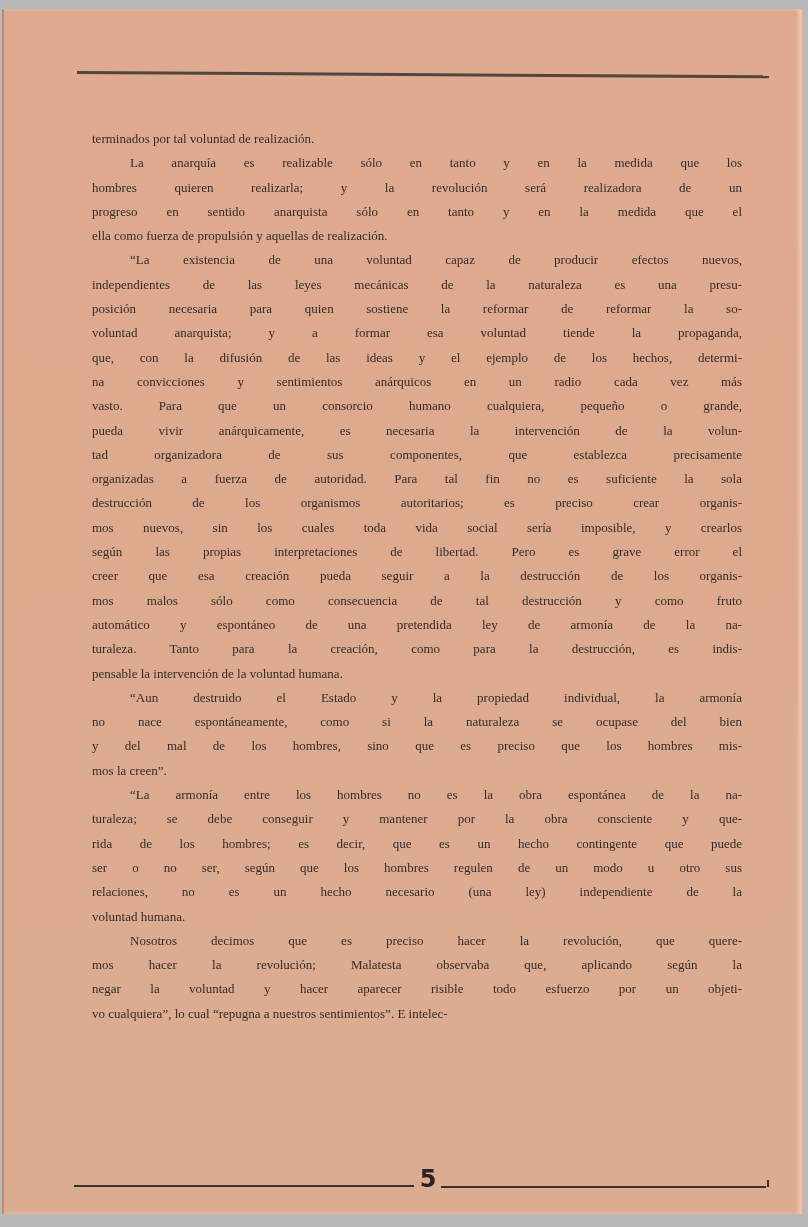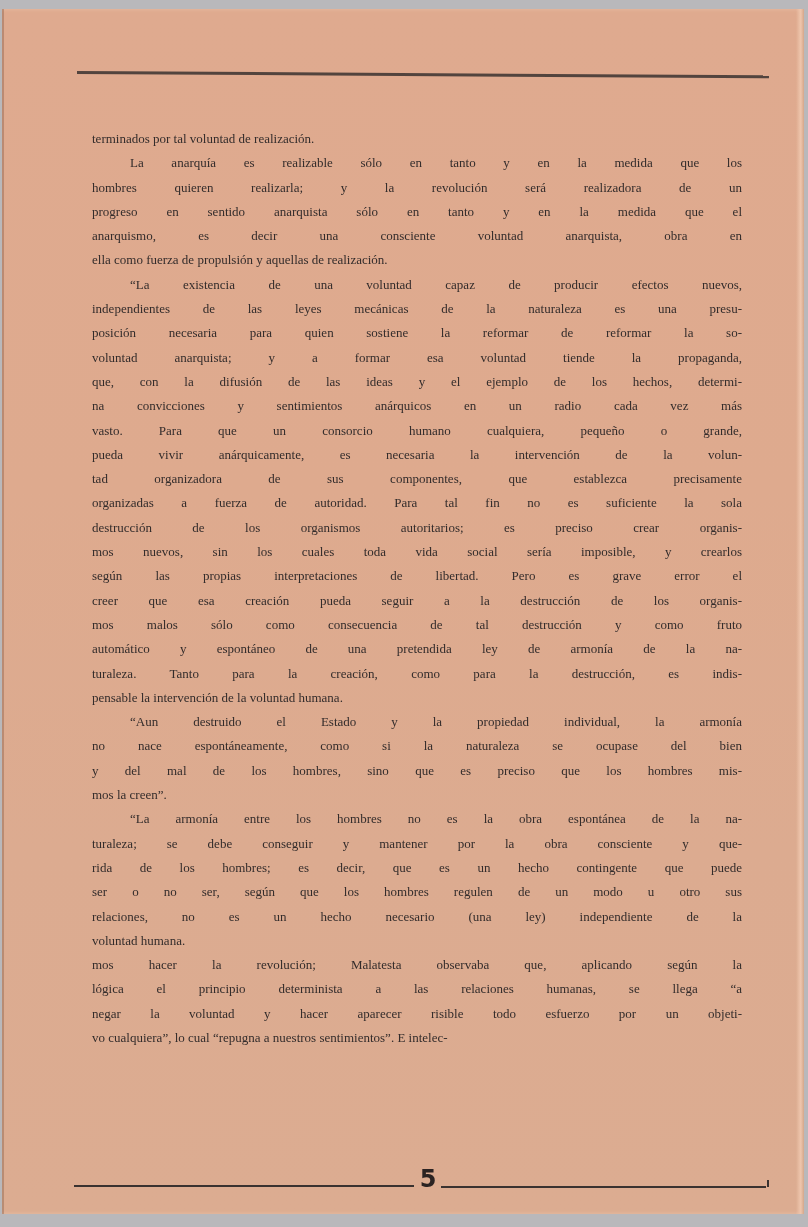--- a/index.html
+++ b/index.html
@@ -114,21 +114,20 @@
   <div class="top-rule"></div>
 
   <div class="text-block" id="text-block">
       <div>
         <span class="line last">terminados por tal voluntad de realización.</span>
       </div>
       <div>
         <span class="line indent">La anarquía es realizable sólo en tanto y en la medida que los</span>
         <span class="line">hombres quieren realizarla; y la revolución será realizadora de un</span>
         <span class="line">progreso en sentido anarquista sólo en tanto y en la medida que el</span>
-        <span class="line">anarquismo, es decir una consciente voluntad anarquista, obra en</span>
         <span class="line last">ella como fuerza de propulsión y aquellas de realización.</span>
       </div>
       <div style="">
         <span class="line indent">“La existencia de una voluntad capaz de producir efectos nuevos,</span>
         <span class="line">independientes de las leyes mecánicas de la naturaleza es una presu-</span>
         <span class="line">posición necesaria para quien sostiene la reformar de reformar la so-</span>
         <span class="line">voluntad anarquista; y a formar esa voluntad tiende la propaganda,</span>
         <span class="line">que, con la difusión de las ideas y el ejemplo de los hechos, determi-</span>
         <span class="line">na convicciones y sentimientos anárquicos en un radio cada vez más</span>
         <span class="line">vasto. Para que un consorcio humano cualquiera, pequeño o grande,</span>
@@ -152,22 +151,22 @@
       </div>
       <div>
         <span class="line indent">“La armonía entre los hombres no es la obra espontánea de la na-</span>
         <span class="line">turaleza; se debe conseguir y mantener por la obra consciente y que-</span>
         <span class="line">rida de los hombres; es decir, que es un hecho contingente que puede</span>
         <span class="line">ser o no ser, según que los hombres regulen de un modo u otro sus</span>
         <span class="line">relaciones, no es un hecho necesario (una ley) independiente de la</span>
         <span class="line last">voluntad humana.</span>
       </div>
       <div>
+        <span class="line indent">Nosotros decimos que es preciso hacer la revolución, que quere-</span>
         <span class="line">mos hacer la revolución; Malatesta observaba que, aplicando según la</span>
-        <span class="line">lógica el principio determinista a las relaciones humanas, se llega “a</span>
         <span class="line">negar la voluntad y hacer aparecer risible todo esfuerzo por un objeti-</span>
         <span class="line last">vo cualquiera”, lo cual “repugna a nuestros sentimientos”. E intelec-</span>
       </div>
     </div>
 
   <div class="footer">
     <div class="footer-rule-left"></div>
     <div class="page-number">5</div>
     <div class="footer-rule-right"></div>
     <div class="footer-rule-hook"></div>

